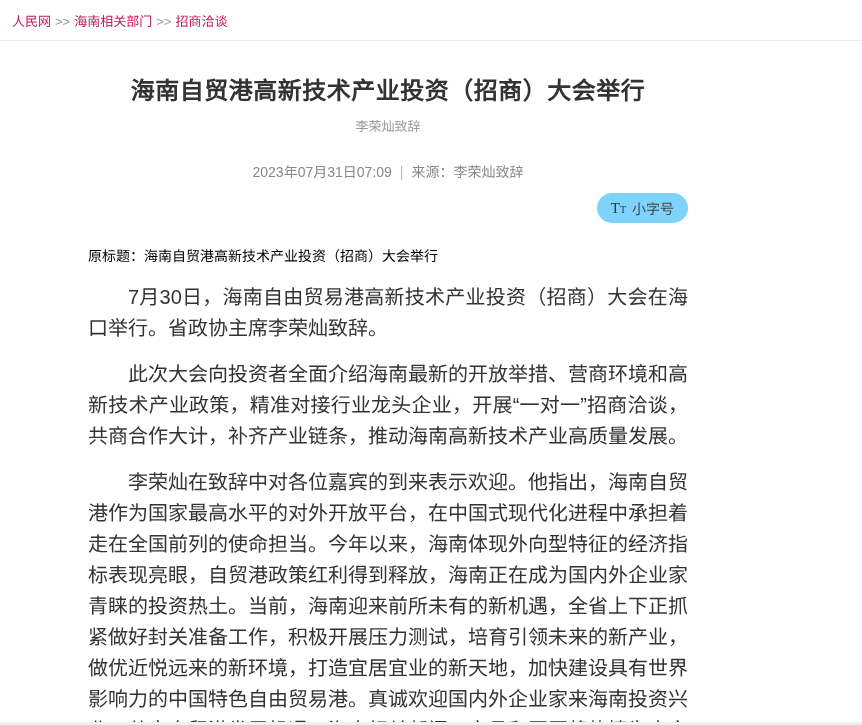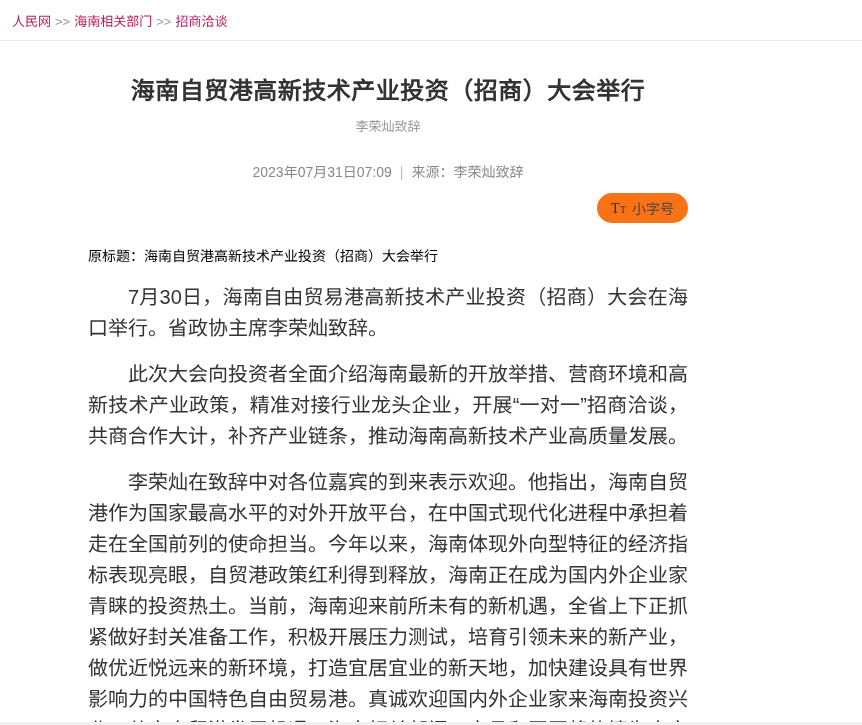--- a/index.html
+++ b/index.html
@@ -47,21 +47,21 @@
   }
   .article-meta .pipe { margin: 0 8px; color: #bbbbbb; }
   .fontsize-row {
     margin-top: 12px;
     display: flex;
     justify-content: flex-end;
   }
   .fontsize-pill {
     display: inline-flex;
     align-items: center;
-    background: #f97316;
+    background: #7dd3fc;
     border-radius: 16px;
     padding: 5px 14px;
     font-size: 14px;
     color: #444444;
     cursor: pointer;
     user-select: none;
   }
   .tt-icon {
     font-family: "Liberation Serif", "DejaVu Serif", serif;
     color: #333333;

